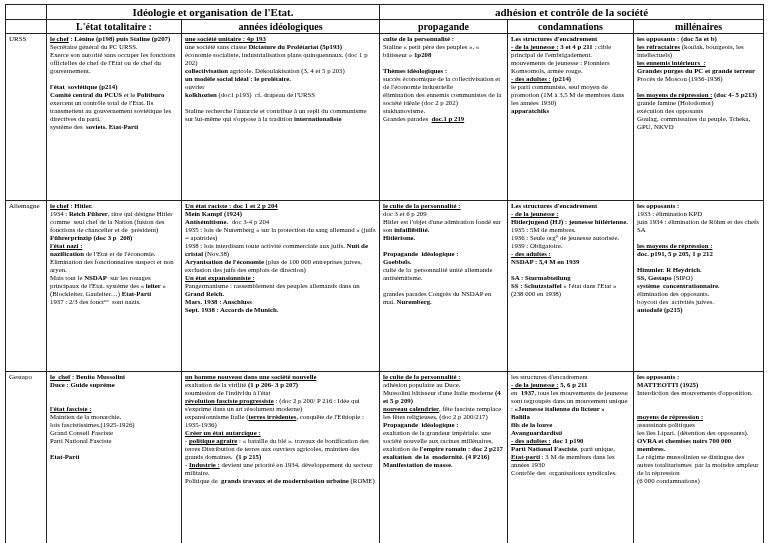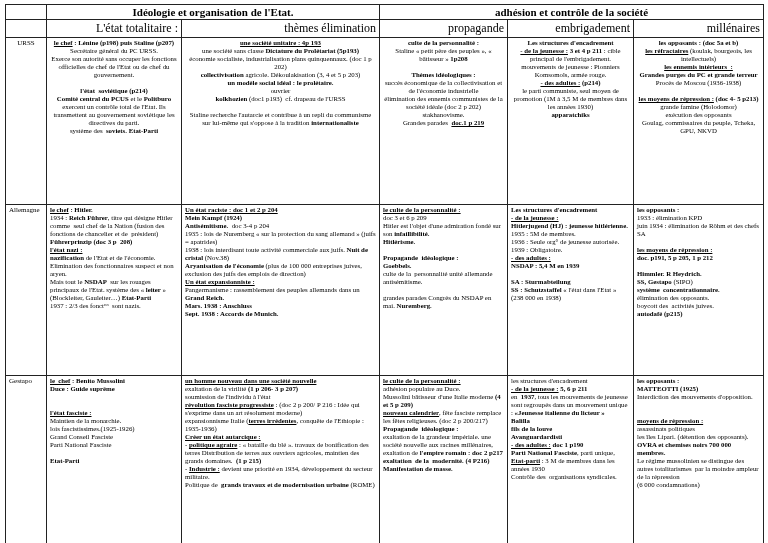--- a/index.html
+++ b/index.html
@@ -5,22 +5,22 @@
   * { margin:0; padding:0; box-sizing:border-box; }
   html, body { width:768px; height:543px; background:#ffffff; }
   body { font-family:"Liberation Serif", "DejaVu Serif", serif; color:#000; }
   .page { padding:4px 5px; }
   table { border-collapse:collapse; table-layout:fixed; width:758px; }
   col.c0{width:41px} col.c1{width:135px} col.c2{width:198px}
   col.c3{width:128px} col.c4{width:126px} col.c5{width:130px}
   th, td { border:1px solid #222; vertical-align:top; padding:1px 3px; overflow:hidden; }
   td { font-size:6.8px; line-height:1.18; white-space:pre-wrap; overflow-wrap:break-word; }
   tr.group-row th { height:13px; font-size:11px; font-weight:bold; text-align:center; vertical-align:middle; }
-  tr.cols-row th { height:12px; font-size:12px; font-weight:normal; text-align:right; vertical-align:middle; }
-  tr.r-urss > td { height:167px;text-align:center; }
+  tr.cols-row th { height:12px; font-size:10px; font-weight:bold; text-align:center; vertical-align:middle; }
+  tr.r-urss > td { height:167px; }
   tr.r-allemagne > td { height:171px; }
   tr.r-italie > td { height:172px; }
   td.rowlabel { font-size:7px; }
   .b { font-weight:bold; }
   .u { text-decoration:underline; }
 </style>
 </head>
 <body>
 
 <div class="page">
@@ -35,23 +35,23 @@
     </colgroup>
     <tbody>
         <tr class="group-row">
       <th></th>
       <th colspan="2">Idéologie et organisation de l'Etat.</th>
       <th colspan="3">adhésion et contrôle de la société</th>
     </tr>
     <tr class="cols-row">
       <th></th>
       <th>L'état totalitaire :</th>
-      <th>thèmes élimination</th>
+      <th>années idéologiques</th>
       <th>propagande</th>
-      <th>embrigadement</th>
+      <th>condamnations</th>
       <th>millénaires</th>
     </tr>
     <tr class="r-urss">
       <td class="rowlabel">URSS</td>
       <td><span class="b u">le chef</span><span class="b"> : Lénine (p198) puis Staline (p207)</span><span>
 Secrétaire général du PC URSS.
 Exerce son autorité sans occuper les fonctions officielles de chef de l'Etat ou de chef du gouvernement.
 
 </span><span class="b">l'état  soviétique (p214)</span><span>
 </span><span class="b">Comité central du PCUS</span><span> et le </span><span class="b">Politburo</span><span> exercent un contrôle total de l'Etat. Ils transmettent au gouvernement soviétique les directives du parti.

